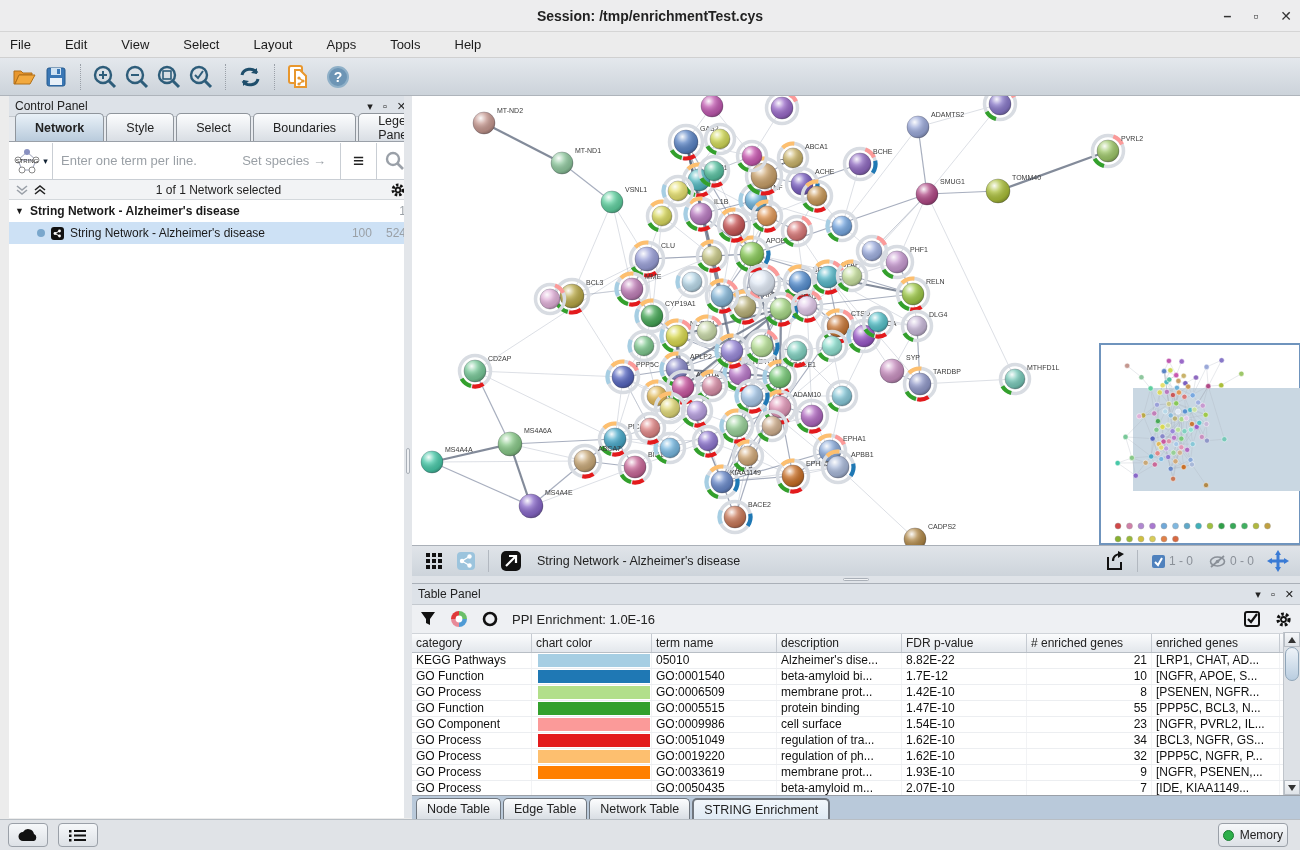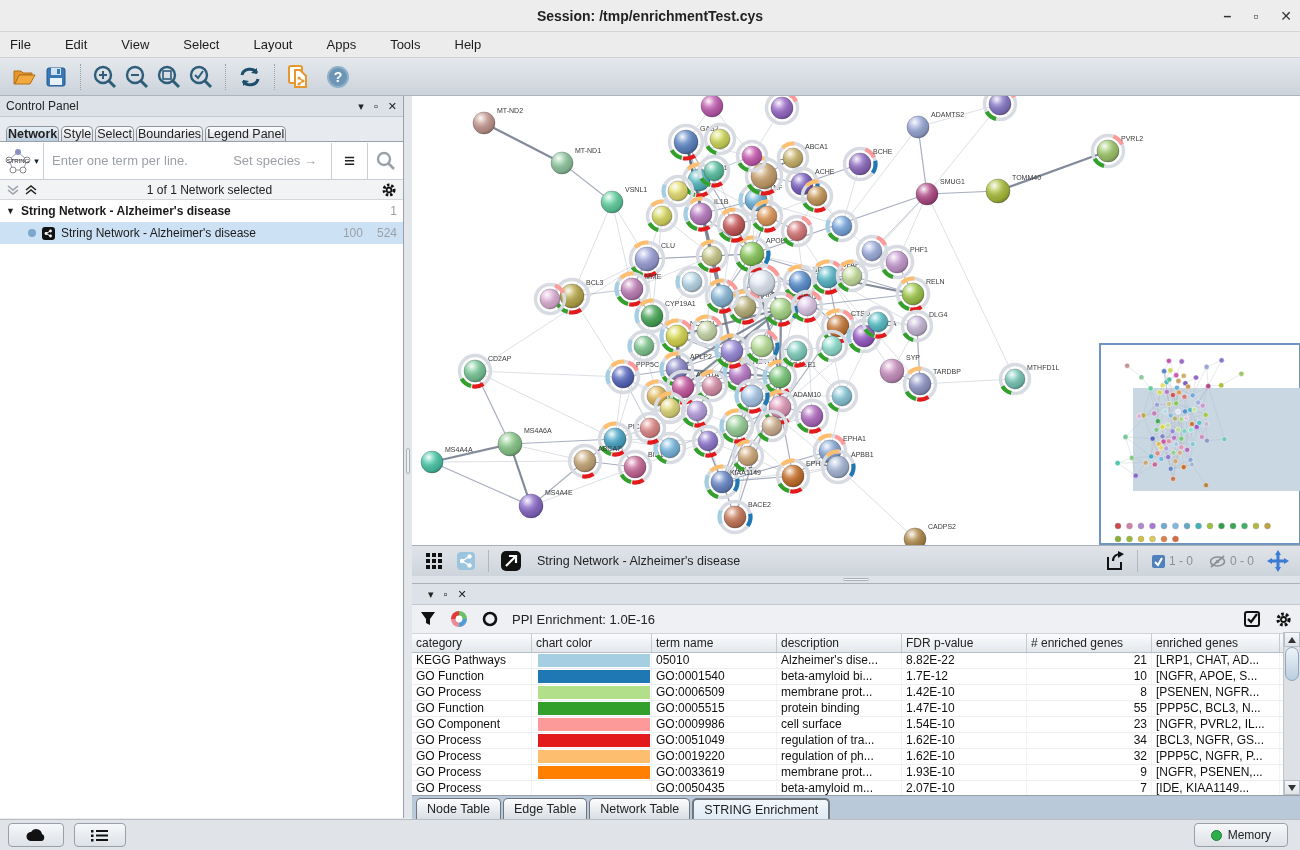--- a/index.html
+++ b/index.html
@@ -24,29 +24,29 @@
     display:flex; align-items:center; padding-left:8px; }
   .tb-sep { width:1px; height:26px; border-left:1px dotted #9aa0a8; margin:0 8px; }
   .tb-btn { width:32px; height:30px; display:flex; align-items:center; justify-content:center; border-radius:3px; }
   .search-box { width:235px; height:24px; border:1px solid #98a0a8; background:#fff; font-size:12px;
     color:#444; padding:0 6px; margin-left:10px; }
   .help-circle { width:22px; height:22px; border-radius:50%; background:#6d95b5; color:#fff;
     font-weight:bold; font-size:14px; display:flex; align-items:center; justify-content:center; margin-left:12px;
     border:2px solid #8fb0c8; }
 
   
-  .control-panel { position:absolute; left:0; top:96px; width:404px; height:722px; background:#fff;
+  .control-panel { position:absolute; left:9px; top:96px; width:404px; height:722px; background:#fff;
     border-right:1px solid #9aa0a8; }
   .panel-head { height:21px; background:#dde2e8; display:flex; align-items:center; padding:0 6px;
     font-size:12px; color:#222; border-bottom:1px solid #c4c9cf; }
   .panel-head .ph-title { flex:1; }
   .panel-head .ph-btn { margin-left:10px; font-size:11px; color:#222; }
   .cp-tabs { height:25px; background:#e7eaee; display:flex; align-items:flex-end; padding-left:6px; gap:2px;
     border-bottom:1px solid #9aa0a8; }
-  .tab { height:15px; padding:0 1px; font-size:12.5px; color:#222; background:linear-gradient(#fcfdfe,#d9dee4);
+  .tab { height:28px; padding:0 19px; font-size:12.5px; color:#222; background:linear-gradient(#fcfdfe,#d9dee4);
     border:1px solid #8f959c; border-bottom:none; border-radius:5px 5px 0 0; display:flex; align-items:center; }
   .tab.active { background:linear-gradient(#e9f1f8,#b9cbdc); font-weight:bold; }
 
   .string-row { height:38px; display:flex; align-items:center; border-bottom:1px solid #c9ced4; background:#fff; }
   .string-logo { width:44px; height:36px; display:flex; align-items:center; justify-content:center; gap:2px;
     border-right:1px solid #c9ced4; }
   .string-input { flex:1; font-size:13px; color:#9aa0a6; padding-left:8px; }
   .set-species { font-size:13px; color:#9aa0a6; padding-right:14px;text-align:center; }
   .string-menu { width:36px; height:36px; display:flex; align-items:center; justify-content:center;
     border-left:1px solid #c9ced4; font-size:19px; font-weight:bold; color:#222; }
@@ -105,21 +105,21 @@
     display:flex; align-items:flex-end; padding-left:4px; gap:2px; border-top:1px solid #9aa0a8; }
   .btab { height:21px; padding:0 10px; font-size:12.5px; display:flex; align-items:center; color:#222;
     background:linear-gradient(#fcfdfe,#d9dee4); border:1px solid #6f767e; border-bottom:none; border-radius:5px 5px 0 0; }
   .btab.active { background:linear-gradient(#f2f7fb,#dfeaf4); font-weight:normal; border-width:2px; border-bottom:none; }
 
   
   .statusbar { position:absolute; left:0; top:819px; width:1300px; height:31px; background:#e0e3e7; border-top:1px solid #b8bec4;
     display:flex; align-items:center; padding:0 8px; }
   .sb-btn { height:24px; min-width:40px; border:1px solid #9aa0a8; border-radius:4px;
     background:linear-gradient(#f6f8fa,#dde1e6); display:flex; align-items:center; justify-content:center; gap:6px;
-    font-size:12px; color:#222; margin-right:10px; padding:0 16px; }
+    font-size:12px; color:#222; margin-right:10px; padding:0 4px; }
   .memory-btn { margin-left:auto; margin-right:4px; }
   .green-dot { width:11px; height:11px; border-radius:50%; background:#2daf4a; border:1px solid #1c7d33; }
 
   svg text { font-family:"Liberation Sans","DejaVu Sans",sans-serif; }
 </style>
 </head>
 <body>
 
 <div class="app">
 
@@ -1699,20 +1699,21 @@
         </svg>
     </div>
   </div>
 
   <div class="h-splitter">
       <div class="h-grip" style="left:431px"></div>
     </div>
 
   <div class="table-panel">
     <div class="panel-head">
+      <span class="ph-title">Table Panel</span>
       <span class="ph-btn">▾</span>
       <span class="ph-btn">▫</span>
       <span class="ph-btn">✕</span>
     </div>
     <div class="tp-toolbar">
       <svg width="16" height="16">
           <path d="M1 1 L15 1 L10 8 L10 14 L6 12 L6 8 Z" fill="#111"></path>
         </svg>
       <svg width="18" height="18">
         <path d="M9 1 A8 8 0 0 1 17 9 L9 9 Z" fill="#6abf69"></path>

